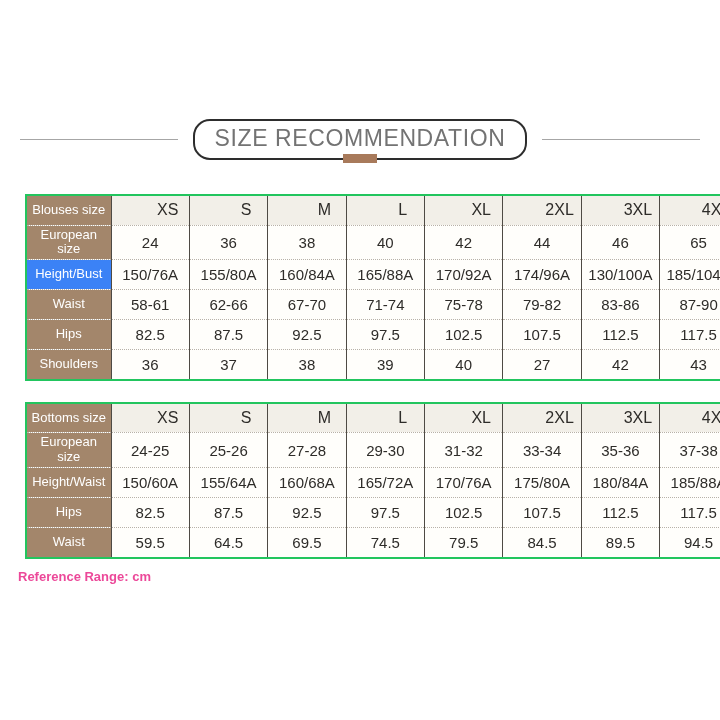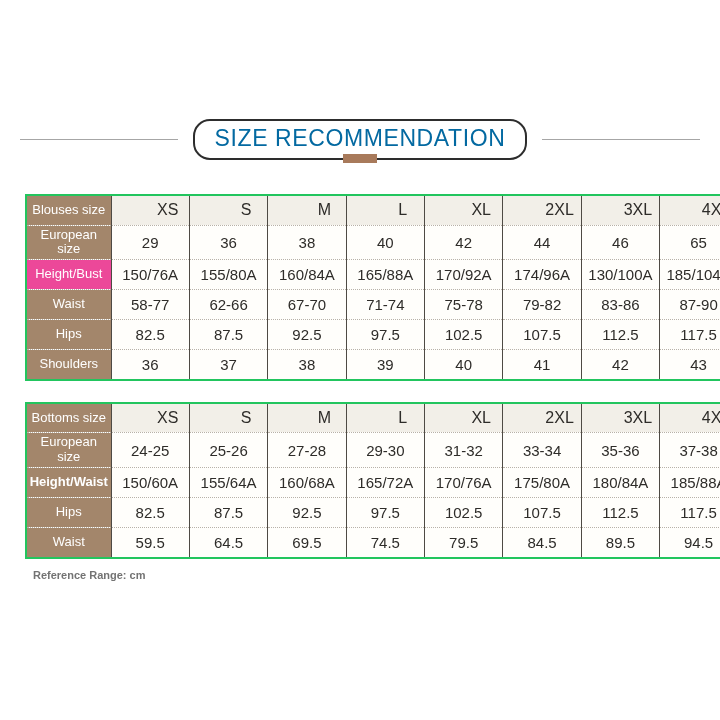--- a/index.html
+++ b/index.html
@@ -23,21 +23,21 @@
   }
   .title-box {
     position: relative;
     margin: 0 15px;
     border: 2px solid #2d2d2d;
     border-radius: 17px;
     background: #ffffff;
     padding: 4px 20px 6px 20px;
     font-size: 23px;
     letter-spacing: 0.6px;
-    color: #0369a1;
+    color: #737373;
     white-space: nowrap;
     text-align: center;
   }
   .title-accent {
     position: absolute;
     left: 50%; bottom: -5px;
     transform: translateX(-50%);
     width: 34px; height: 9px;
   }
   
@@ -72,24 +72,24 @@
     font-size: 15px;
   }
   tr.size-row td.data-cell {
     background: #f2efe8;
     font-size: 16px;
     height: 29px;
     padding-left: 35px;
   }
   
   .footnote {
-    margin: 10px 0 0 33px;
-    font-size: 11px;
+    margin: 10px 0 0 18px;
+    font-size: 13px;
     font-weight: bold;
-    color: #737373;
+    color: #ec4899;
   }
 </style>
 </head>
 <body>
 
 <div class="title-wrap">
   <span class="flank-line"></span>
   <div class="title-box">
     <span>SIZE RECOMMENDATION</span>
     <span class="title-accent" style="background: rgb(168, 122, 91);"></span>
@@ -116,43 +116,43 @@
         <td class="data-cell">S</td>
         <td class="data-cell">M</td>
         <td class="data-cell">L</td>
         <td class="data-cell">XL</td>
         <td class="data-cell">2XL</td>
         <td class="data-cell">3XL</td>
         <td class="data-cell">4XL</td>
       </tr>
       <tr>
         <td class="label-cell" style="background: rgb(163, 134, 107);">European size</td>
-        <td class="data-cell">29</td>
+        <td class="data-cell">24</td>
         <td class="data-cell">36</td>
         <td class="data-cell">38</td>
         <td class="data-cell">40</td>
         <td class="data-cell">42</td>
         <td class="data-cell">44</td>
         <td class="data-cell">46</td>
         <td class="data-cell">65</td>
       </tr>
       <tr>
-        <td class="label-cell" style="background: #ec4899;">Height/Bust</td>
+        <td class="label-cell" style="background: #3b82f6;">Height/Bust</td>
         <td class="data-cell">150/76A</td>
         <td class="data-cell">155/80A</td>
         <td class="data-cell">160/84A</td>
         <td class="data-cell">165/88A</td>
         <td class="data-cell">170/92A</td>
         <td class="data-cell">174/96A</td>
         <td class="data-cell">130/100A</td>
         <td class="data-cell">185/104A</td>
       </tr>
       <tr>
         <td class="label-cell" style="background: rgb(163, 134, 107);">Waist</td>
-        <td class="data-cell">58-77</td>
+        <td class="data-cell">58-61</td>
         <td class="data-cell">62-66</td>
         <td class="data-cell">67-70</td>
         <td class="data-cell">71-74</td>
         <td class="data-cell">75-78</td>
         <td class="data-cell">79-82</td>
         <td class="data-cell">83-86</td>
         <td class="data-cell">87-90</td>
       </tr>
       <tr>
         <td class="label-cell" style="background: rgb(163, 134, 107);">Hips</td>
@@ -165,21 +165,21 @@
         <td class="data-cell">112.5</td>
         <td class="data-cell">117.5</td>
       </tr>
       <tr>
         <td class="label-cell" style="background: rgb(163, 134, 107);">Shoulders</td>
         <td class="data-cell">36</td>
         <td class="data-cell">37</td>
         <td class="data-cell">38</td>
         <td class="data-cell">39</td>
         <td class="data-cell">40</td>
-        <td class="data-cell">41</td>
+        <td class="data-cell">27</td>
         <td class="data-cell">42</td>
         <td class="data-cell">43</td>
       </tr>
     </tbody>
 </table>
 
 <table class="size-table t2">
   <colgroup>
     <col style="width:85px">
     <col>
@@ -208,21 +208,21 @@
         <td class="data-cell">24-25</td>
         <td class="data-cell">25-26</td>
         <td class="data-cell">27-28</td>
         <td class="data-cell">29-30</td>
         <td class="data-cell">31-32</td>
         <td class="data-cell">33-34</td>
         <td class="data-cell">35-36</td>
         <td class="data-cell">37-38</td>
       </tr>
       <tr>
-        <td class="label-cell" style="background: rgb(163, 134, 107); font-weight: bold;">Height/Waist</td>
+        <td class="label-cell" style="background: rgb(163, 134, 107);">Height/Waist</td>
         <td class="data-cell">150/60A</td>
         <td class="data-cell">155/64A</td>
         <td class="data-cell">160/68A</td>
         <td class="data-cell">165/72A</td>
         <td class="data-cell">170/76A</td>
         <td class="data-cell">175/80A</td>
         <td class="data-cell">180/84A</td>
         <td class="data-cell">185/88A</td>
       </tr>
       <tr>

